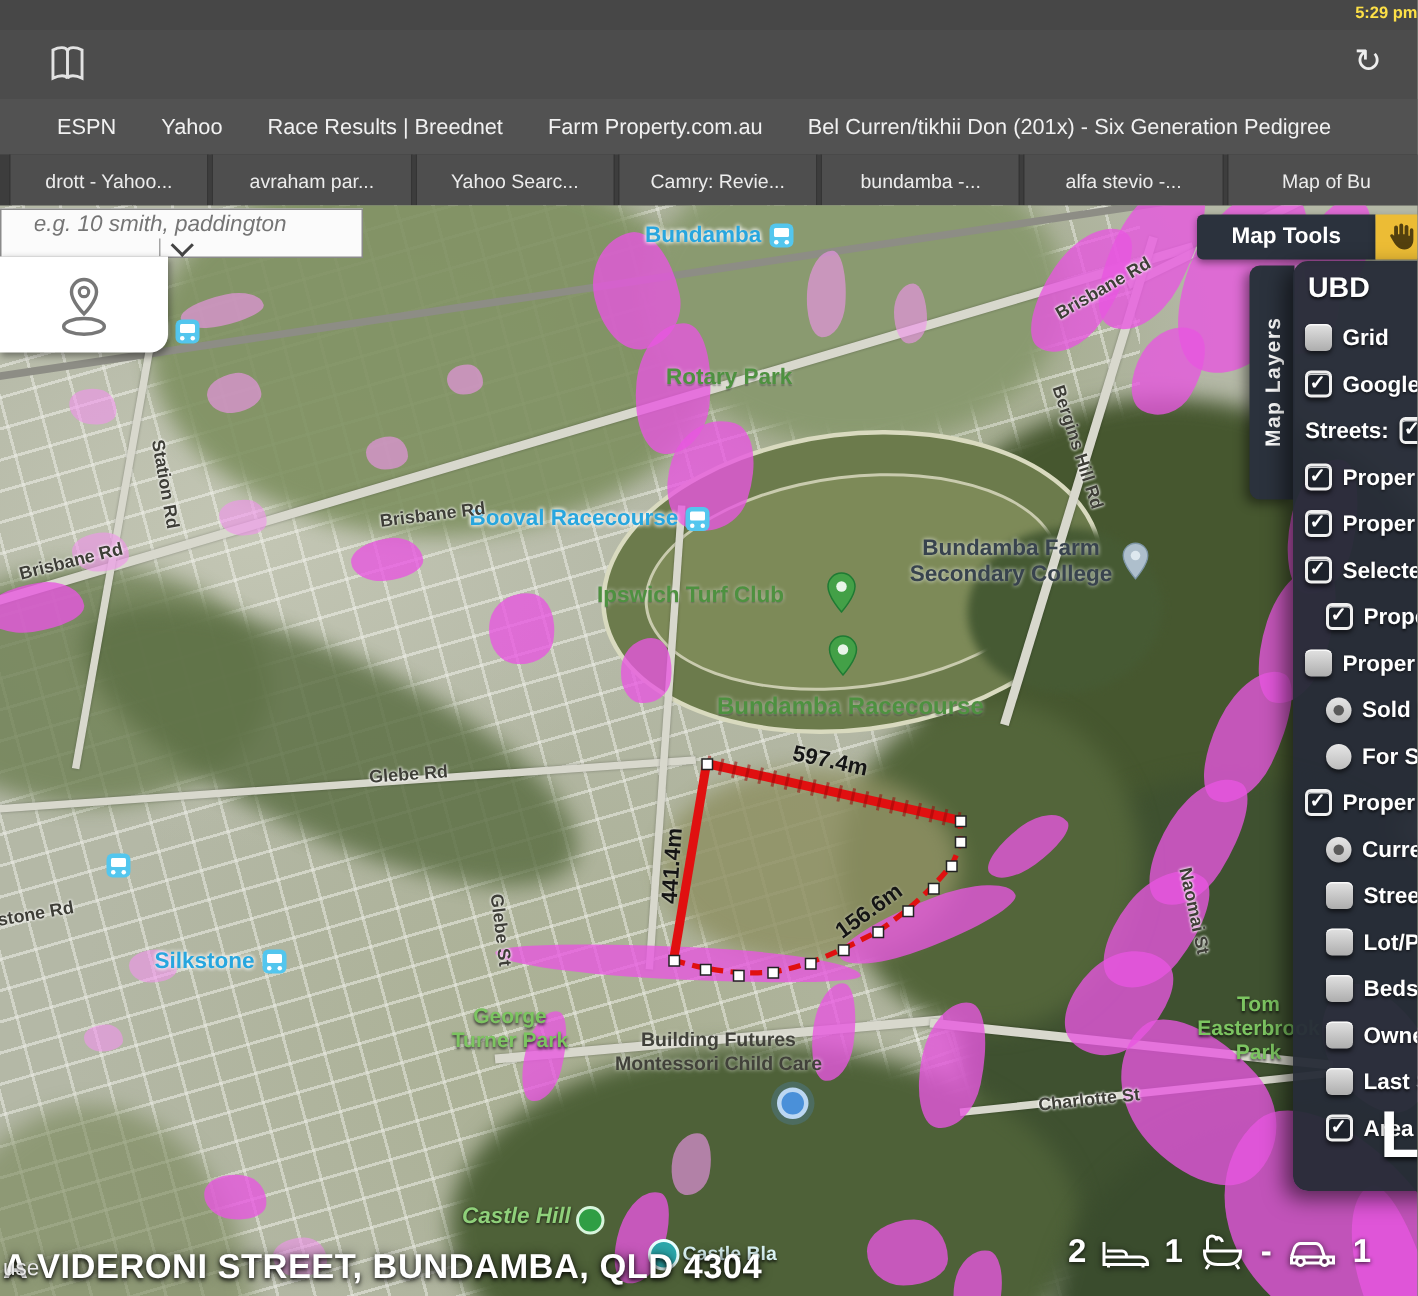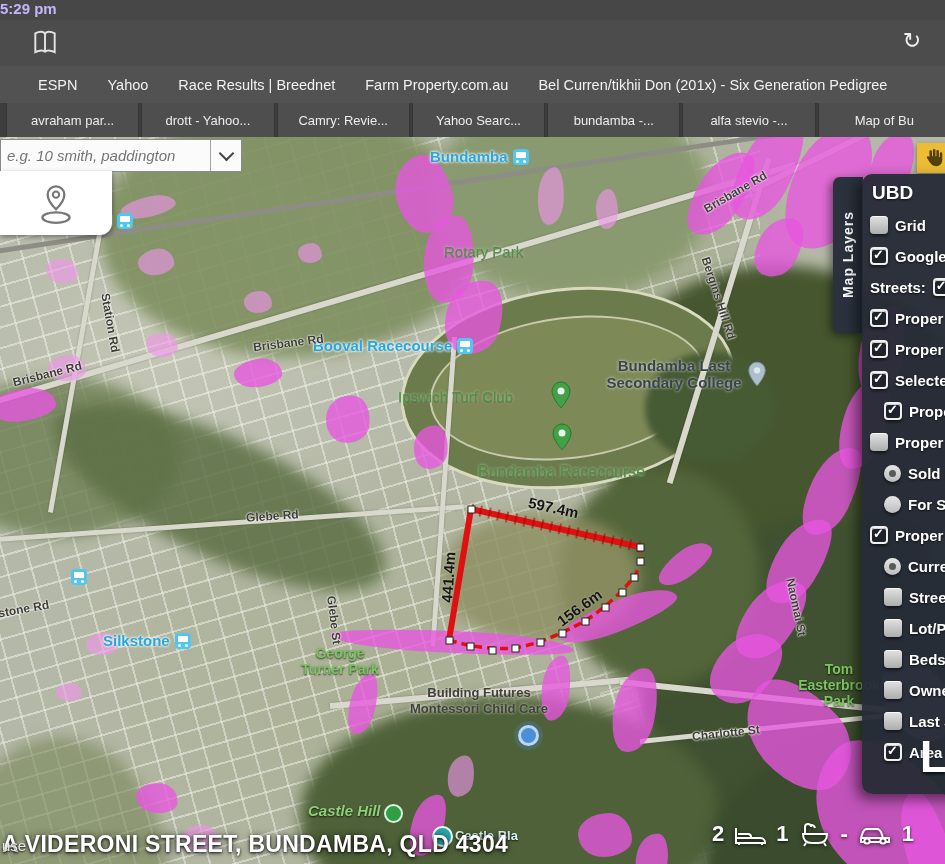--- a/index.html
+++ b/index.html
@@ -1,21 +1,21 @@
 <!DOCTYPE html>
 <html><head>
 <meta charset="utf-8">
 <style>
   html,body{margin:0;padding:0;}
   body{width:945px;height:864px;overflow:hidden;background:#4b4b4b;font-family:"Liberation Sans",sans-serif;position:relative;}
   #app{position:absolute;inset:0;}
 
   
-  .statusbar{position:absolute;left:0;top:0;width:945px;height:20px;background:#474747;color:#c4b5fd;
-    font-size:15px;font-weight:bold;text-align:left;line-height:18px;}
+  .statusbar{position:absolute;left:0;top:0;width:945px;height:20px;background:#474747;color:#fde047;
+    font-size:11px;font-weight:bold;text-align:right;line-height:18px;}
   .urlrow{position:absolute;left:0;top:20px;width:945px;height:46px;background:#4c4c4c;}
   .bookicon{position:absolute;left:30px;top:9px;width:30px;height:28px;}
   .urlpill{position:absolute;left:93px;top:6px;width:789px;height:34px;background:#7a7a7a;border-radius:10px;
     color:#fff;font-size:17px;display:flex;align-items:center;justify-content:center;gap:7px;}
   .lock{display:inline-block;width:11px;height:9px;background:#fff;border-radius:2px;position:relative;margin-top:4px;}
   .lock::before{content:"";position:absolute;left:1.5px;top:-6px;width:6px;height:6px;border:2px solid #fff;
     border-bottom:none;border-radius:4px 4px 0 0;}
   .reload{position:absolute;right:18px;top:6px;width:30px;height:30px;color:#eee;font-size:22px;line-height:30px;text-align:center;}
   .bmrow{position:absolute;left:0;top:66px;width:945px;height:37px;background:#525252;display:flex;align-items:center;
     gap:30px;padding-left:38px;color:#f1f1f1;font-size:14.5px;white-space:nowrap;}
@@ -44,35 +44,35 @@
   .rail{position:absolute;background:#8d8d85;z-index:3;}
   .pk{position:absolute;background:rgba(232,86,224,.78);border-radius:58% 42% 55% 45% / 48% 60% 40% 52%;z-index:5;}
   .pk.lt{background:rgba(241,148,236,.62);}
 
   
   .lbl{position:absolute;white-space:nowrap;z-index:8;}
   .station{color:#28a6de;font-weight:bold;font-size:15px;text-shadow:0 0 3px #fff,0 0 3px #fff;display:flex;align-items:center;}
   .ticon{display:inline-block;width:16px;height:16px;border-radius:4px;background:#53c6ee;margin-left:5px;position:relative;flex:none;}
   .ticon::before{content:"";position:absolute;left:3px;right:3px;top:3px;height:6px;background:#fff;border-radius:1px;}
   .ticon::after{content:"";position:absolute;left:3px;top:11px;width:3px;height:3px;background:#fff;border-radius:50%;box-shadow:7px 0 0 #fff;}
-  .park{color:#4e9140;font-weight:normal;font-size:15px;text-shadow:0 0 3px rgba(255,255,255,.6),0 1px 1px rgba(0,0,0,.35);}
+  .park{color:#4e9140;font-weight:bold;font-size:15px;text-shadow:0 0 3px rgba(255,255,255,.6),0 1px 1px rgba(0,0,0,.35);}
   .park-dark{color:#7cc461;font-weight:bold;font-size:14px;text-shadow:0 1px 2px rgba(0,0,0,.75);text-align:center;line-height:1.15;}
   .road-lbl{color:#3e3e37;font-weight:bold;font-size:12px;text-shadow:0 0 2px #fff,0 0 2px #fff;}
   .poi{color:#38434e;font-weight:bold;font-size:15px;text-shadow:0 0 3px rgba(255,255,255,.85);text-align:center;line-height:1.15;}
   .poi-sm{color:#41413a;font-weight:bold;font-size:13px;text-shadow:0 0 3px rgba(255,255,255,.75);text-align:center;line-height:1.2;}
   .meas{color:#151515;font-weight:bold;font-size:15px;text-shadow:0 0 2px rgba(255,255,255,.55);z-index:9;}
   .teal-dot{position:absolute;width:17px;height:17px;border-radius:50%;background:#2aa7ab;border:2px solid #e8ffff;z-index:8;}
   .green-dot{position:absolute;width:15px;height:15px;border-radius:50%;background:#2f9e44;border:2px solid #d7f5dc;z-index:8;}
   .blue-dot{position:absolute;width:15px;height:15px;border-radius:50%;background:#4a90d9;border:3px solid #bcd7f2;box-shadow:0 0 0 4px rgba(74,144,217,.25);z-index:8;}
   .castle-lbl{color:#8fd07a;font-weight:bold;font-style:italic;font-size:15px;text-shadow:0 1px 2px rgba(0,0,0,.8);}
   .cb-lbl{color:#d9f2f3;font-weight:bold;font-size:13px;text-shadow:0 1px 2px rgba(0,0,0,.8);}
 
   
   .searchbox{position:absolute;left:0;top:2px;width:240px;height:31px;background:#fbfbfb;border:1px solid #8a8a8a;
-    display:flex;align-items:center;z-index:20;}
+    display:flex;align-items:center;z-index:20;flex-direction:column;}
   .searchbox input{flex:1;border:none;outline:none;background:transparent;font-style:italic;font-size:15px;color:#8f8f8f;
     padding-left:6px;font-family:"Liberation Sans",sans-serif;min-width:0;}
   .chev-seg{width:30px;height:100%;border-left:1px solid #a5a5a5;display:flex;align-items:center;justify-content:center;}
   .chev{width:9px;height:9px;border-right:2.5px solid #444;border-bottom:2.5px solid #444;transform:rotate(45deg);margin-top:-4px;}
   .pincard{position:absolute;left:0;top:34px;width:112px;height:64px;background:#fff;border-radius:0 0 12px 0;
     box-shadow:1px 2px 5px rgba(0,0,0,.4);z-index:20;display:flex;align-items:center;justify-content:center;}
   .maptools{position:absolute;left:798px;top:6px;width:119px;height:30px;background:#2b323d;color:#fff;font-weight:bold;
     font-size:15px;line-height:30px;text-align:center;border-radius:4px 0 0 4px;z-index:22;box-shadow:0 2px 5px rgba(0,0,0,.4);}
   .handbtn{position:absolute;left:917px;top:6px;width:34px;height:30px;background:#ecbc35;z-index:22;
     display:flex;align-items:center;justify-content:center;box-shadow:0 2px 5px rgba(0,0,0,.4);}
@@ -124,24 +124,24 @@
 
   <div class="bmrow">
     <span>ESPN</span>
     <span>Yahoo</span>
     <span>Race Results | Breednet</span>
     <span>Farm Property.com.au</span>
     <span>Bel Curren/tikhii Don (201x) - Six Generation Pedigree</span>
   </div>
 
   <div class="tabrow">
+    <div class="tab">drott - Yahoo...</div>
     <div class="tab">avraham par...</div>
-    <div class="tab">drott - Yahoo...</div>
+    <div class="tab">Yahoo Searc...</div>
     <div class="tab">Camry: Revie...</div>
-    <div class="tab">Yahoo Searc...</div>
     <div class="tab">bundamba -...</div>
     <div class="tab">alfa stevio -...</div>
     <div class="tab">Map of Bu</div>
   </div>
 
   <div class="map">
     <div class="gridtex"></div>
     <div class="gridtex2"></div>
 
     <div class="patch" style="left:600px;top:130px;width:380px;height:330px;background:#46572f;transform:rotate(15deg)"></div>
@@ -275,25 +275,25 @@
       </div>
     <div class="lbl station" style="left:103px;top:495px">
         <span>Silkstone</span>
         <span class="ticon"></span>
       </div>
     <span class="ticon" style="position:absolute;left:66px;top:432px;z-index:8"></span>
 
     <div class="lbl park" style="left:444px;top:106px">Rotary Park</div>
     <div class="lbl park" style="left:398px;top:251px">Ipswich Turf Club</div>
     <div class="lbl poi" style="left:598px;top:220px;width:152px">
-      <div>Bundamba Last</div>
+      <div>Bundamba Farm</div>
       <div>Secondary College</div>
     </div>
     <div class="lbl park" style="left:478px;top:326px;font-size:16px">Bundamba Racecourse</div>
-    <div class="lbl park-dark" style="left:298px;top:508px;width:84px">
+    <div class="lbl park-dark" style="left:298px;top:532px;width:84px">
       <div>George</div>
       <div>Turner Park</div>
     </div>
     <div class="lbl poi-sm" style="left:386px;top:548px;width:186px">
       <div>Building Futures</div>
       <div>Montessori Child Care</div>
     </div>
     <div class="lbl park-dark" style="left:796px;top:524px;width:86px">
       <div>Tom</div>
       <div>Easterbrook</div>
@@ -320,20 +320,21 @@
         </div>
     </div>
     <div class="pincard">
       <svg width="46" height="48" viewBox="0 0 44 46">
         <path d="M22 7a8 8 0 0 1 8 8c0 6-8 14-8 14s-8-8-8-14a8 8 0 0 1 8-8z" fill="none" stroke="#777" stroke-width="2.2"></path>
         <circle cx="22" cy="15" r="3" fill="none" stroke="#777" stroke-width="2"></circle>
         <ellipse cx="22" cy="37" rx="13" ry="5" fill="none" stroke="#777" stroke-width="2.2"></ellipse>
       </svg>
     </div>
 
+    <div class="maptools">Map Tools</div>
     <div class="handbtn">
       <svg width="22" height="22" viewBox="0 0 24 24">
         <path d="M7 11V5a1.4 1.4 0 0 1 2.8 0v5h1V3.6a1.4 1.4 0 0 1 2.8 0V10h1V4.6a1.4 1.4 0 0 1 2.8 0V11h1V7a1.3 1.3 0 0 1 2.6 0v7c0 4-2.5 7-6.5 7S8 18 6 14.5L4.3 11.6c-.6-1 .6-2.1 1.6-1.4L7 11z" fill="#53400e"></path>
       </svg>
     </div>
     <div class="layerstab">
         <span>Map Layers</span>
       </div>
 
     <div class="panel">

